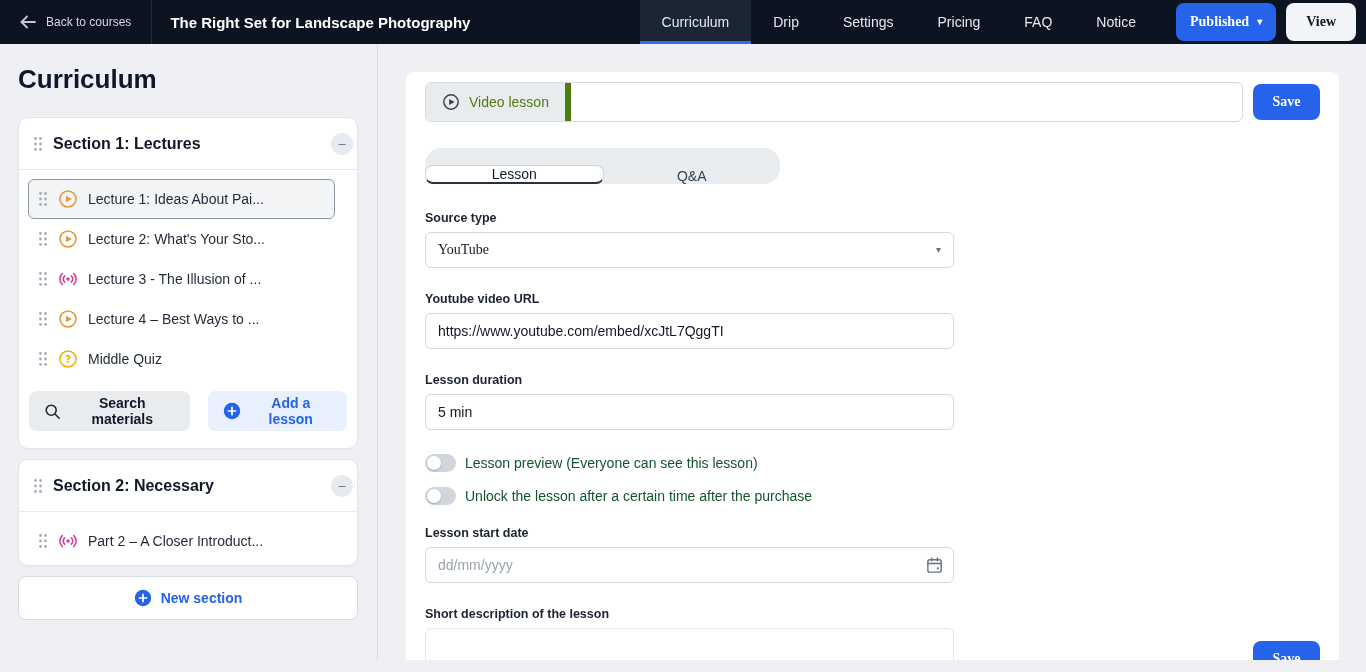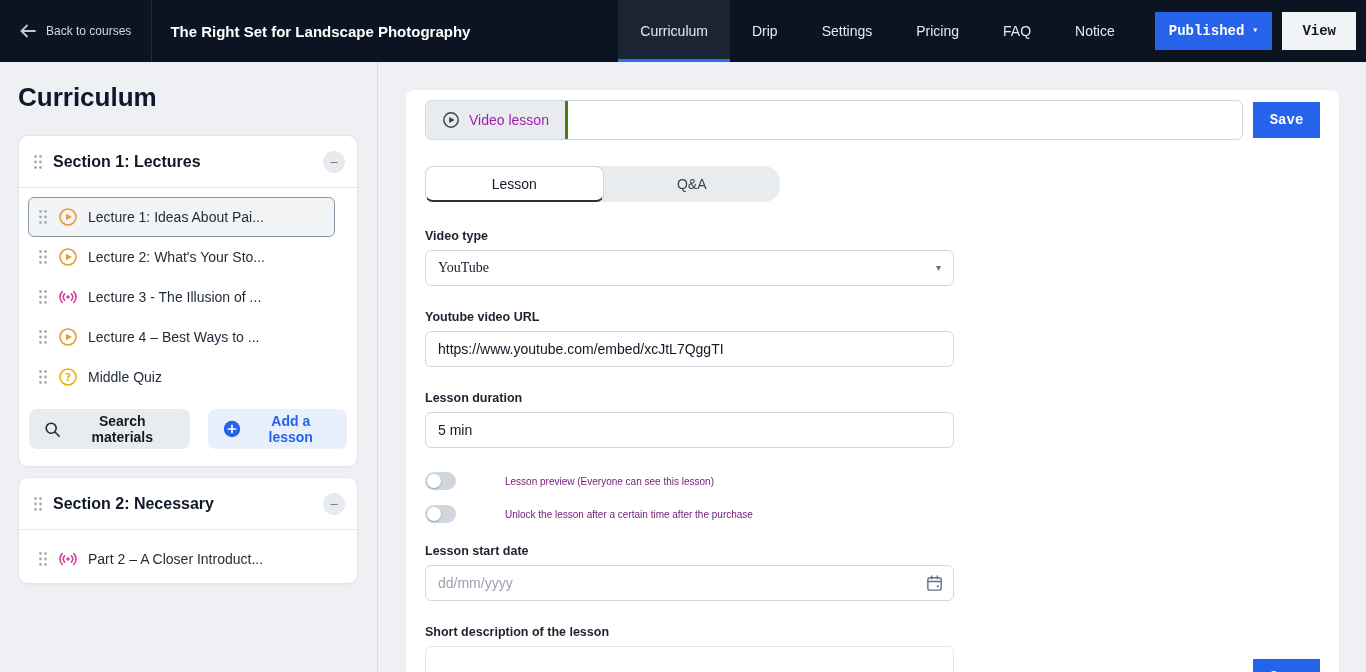--- a/index.html
+++ b/index.html
@@ -4,82 +4,82 @@
 <style>
   * { box-sizing: border-box; margin: 0; padding: 0; }
   html,body { width:1366px; height:672px; overflow:hidden; }
   body {
     font-family: "Liberation Sans", "DejaVu Sans", sans-serif;
     background:#eef0f3; color:#111827; font-size:14px;
   }
 
   
   .topbar {
-    height:62px; background:#0c1422; display:flex; align-items:stretch;
+    height:44px; background:#0c1422; display:flex; align-items:stretch;
     color:#e5e9f0;
   }
   .back-btn { display:flex; align-items:center; gap:10px; padding:0 20px; cursor:pointer; }
   .back-btn span { font-size:12px; color:#d2d8e2; }
   .topbar-divider { width:1px; background:#232c3d; }
   .course-title { display:flex; align-items:center; padding:15px 18px; font-size:15px; font-weight:700; color:#ffffff; white-space:nowrap; }
   .topnav { display:flex; margin-left:auto; }
   .topnav-item { position:relative; display:flex; align-items:center; padding:0 22px; font-size:14px; color:#e5e9f0; cursor:pointer; }
   .topnav-item.active { background:#1c2534; }
   .topnav-item.active::after { content:""; position:absolute; left:0; right:0; bottom:0; height:3px; background:#2e6bff; }
   .topbar-actions { display:flex; align-items:center; gap:10px; padding:0 10px 0 18px; }
-  .btn { border:none; border-radius:0; height:38px; font-size:14px; font-weight:600; cursor:pointer; font-family:Liberation Mono, monospace; }
+  .btn { border:none; border-radius:8px; height:38px; font-size:14px; font-weight:600; cursor:pointer; font-family:Liberation Serif, serif; }
   .btn-published { background:#2563eb; color:#fff; padding:0 14px; display:flex; align-items:center; gap:8px; }
   .btn-view { background:#f2f4f7; color:#111827; padding:0 20px; }
   .caret { font-size:10px; line-height:1; }
 
   
   .layout { display:flex; height:616px; }
   .sidebar { width:378px; border-right:1px solid #d7dbe1; padding:20px 19px 0 18px; overflow:hidden; }
   .main { flex:1; padding:28px 27px 0 28px; overflow:hidden; }
 
   
   .sidebar-title { font-size:26px; font-weight:700; color:#0f172a; margin-bottom:22px; }
   .section-card { background:#fff; border:1px solid #e3e6ea; border-radius:10px; margin-bottom:10px; box-shadow:0 1px 2px rgba(16,24,40,.04); }
-  .section-head { display:flex; align-items:center; gap:10px; height:52px; padding:0 12px 0 14px; border-bottom:1px solid #e8eaee; }
+  .section-head { display:flex; align-items:center; gap:10px; height:52px; padding:0 4px 0 14px; border-bottom:1px solid #e8eaee; }
   .section-title { font-size:16px; font-weight:700; color:#111827; }
   .collapse-btn { margin-left:auto; width:22px; height:22px; border-radius:50%; background:#e7eaee; border:none; color:#6b7280; font-size:13px; line-height:1; display:flex; align-items:center; justify-content:center; cursor:pointer; }
   .lesson-list { padding:9px 22px 4px 9px; }
   .lesson-item { display:flex; align-items:center; gap:10px; height:40px; padding:0 9px; border:1px solid transparent; border-radius:6px; cursor:pointer; }
   .lesson-item.selected { border-color:#8b97a7; background:#f2f4f6; }
   .lesson-label { font-size:14px; color:#1f2937; white-space:nowrap; overflow:hidden; text-overflow:ellipsis; }
   .section-actions { display:flex; gap:18px; padding:8px 10px 17px 10px; }
   .pill-btn { display:flex; align-items:center; gap:8px; height:40px; padding:0 15px; border:none; border-radius:8px; font-size:14px; font-weight:600; cursor:pointer; font-family:inherit; }
   .pill-add { background:#e7f0fc; color:#2563eb; }
   .pill-search { background:#e9ecef; color:#111827; }
   .new-section-btn { width:100%; height:44px; background:#fff; border:1px solid #d7dbe1; border-radius:8px; display:flex; align-items:center; justify-content:center; gap:9px; color:#2563eb; font-size:14px; font-weight:600; cursor:pointer; font-family:inherit; }
 
   
   .panel { background:#fff; border-radius:8px 8px 0 0; height:100%; padding:10px 19px 0 19px; position:relative; }
   .panel-head { display:flex; align-items:center; margin-bottom:26px; }
   .title-group { flex:1; display:flex; align-items:stretch; height:40px; border:1px solid #d5d9df; border-radius:6px; overflow:hidden; background:#fff; }
-  .type-pill { display:flex; align-items:center; gap:9px; background:#e9ecef; padding:0 16px; font-size:14px; color:#a21caf; border-right:3px solid #4d7c0f; cursor:pointer; white-space:nowrap; }
+  .type-pill { display:flex; align-items:center; gap:9px; background:#e9ecef; padding:0 16px; font-size:14px; color:#4d7c0f; border-right:6px solid #4d7c0f; cursor:pointer; white-space:nowrap; }
   .title-input { flex:1; border:none; outline:none; padding:0 18px; font-size:15px; color:#111827; font-family:inherit; }
   .btn-save { background:#2563eb; color:#fff; width:67px; height:36px; margin-left:10px; }
 
-  .tabs { display:flex; width:355px; height:36px; background:#e9ecef; border-radius:16px; margin-bottom:27px; }
+  .tabs { display:flex; width:355px; height:36px; background:#e9ecef; border-radius:16px; margin-bottom:27px;align-items:flex-end; }
   .tab { flex:1; display:flex; align-items:center; justify-content:center; font-size:14px; color:#374151; border-radius:8px; cursor:pointer; }
   .tab.active { background:#fff; border:1px solid #d0d5da; border-bottom:2px solid #27303f; color:#111827; }
 
   .form-label { font-size:12.5px; font-weight:700; color:#1b2330; margin-bottom:7px; }
   .field { width:529px; margin-bottom:24px; }
   .input, .select { width:100%; height:36px; border:1px solid #d3d8de; border-radius:6px; padding:0 12px; font-size:14px; color:#111827; background:#fff; font-family:inherit; outline:none; }
   .select { display:flex; align-items:center; justify-content:space-between; cursor:pointer;font-family:Liberation Serif, serif; }
   .select .caret { color:#6b7280; }
   .input::placeholder { color:#9aa3af; }
 
   .toggle-row { display:flex; align-items:center; gap:9px; margin-bottom:15px; }
   .toggle-row.first { margin-top:2px; }
   .toggle { width:31px; height:18px; border-radius:999px; background:#cfd6dd; position:relative; cursor:pointer; flex:none; }
   .toggle::after { content:""; position:absolute; left:2px; top:2px; width:14px; height:14px; border-radius:50%; background:#fff; box-shadow:0 1px 2px rgba(0,0,0,.25); }
-  .toggle-label { font-size:10px; color:#701a75;margin-left:40px; }
+  .toggle-label { font-size:14px; color:#14532d; }
 
   .dt-row { display:flex; gap:26px; width:529px; margin-top:21px; margin-bottom:24px; }
   .dt-col { flex:1; }
   .input-with-icon { position:relative; }
   .input-with-icon .input { padding-right:36px; }
   .input-icon { position:absolute; right:10px; top:50%; transform:translateY(-50%); display:flex; }
 
   .desc-row { position:relative; }
   .editor-box { width:529px; height:170px; border:1px solid #e3e6eb; border-radius:6px; margin-top:7px; background:#fff; }
   .bottom-save { position:absolute; right:0; top:34px; margin-left:0; }
@@ -312,20 +312,29 @@
                 <path d="M13.4 6.9 a4.6 4.6 0 0 1 0 6.2"></path>
                 <path d="M4.2 4.6 a7.6 7.6 0 0 0 0 10.8"></path>
                 <path d="M15.8 4.6 a7.6 7.6 0 0 1 0 10.8"></path>
               </svg>
           </span>
           <span class="lesson-label">Part 2 – A Closer Introduct...</span>
         </div>
       </div>
     </div>
 
+    <button class="new-section-btn">
+      <span>
+        <svg width="18" height="18" viewBox="0 0 18 18">
+            <circle cx="9" cy="9" r="8.2" fill="#2563eb"></circle>
+            <path d="M9 5.4 V12.6 M5.4 9 H12.6" stroke="#fff" stroke-width="1.7" stroke-linecap="round"></path>
+          </svg>
+      </span>
+      <span>New section</span>
+    </button>
   </aside>
 
   <main class="main">
     <div class="panel">
 
       <div class="panel-head">
         <div class="title-group">
           <div class="type-pill">
             <span>
               <svg width="18" height="18" viewBox="0 0 20 20">
@@ -338,21 +347,21 @@
         </div>
         <button class="btn btn-save">Save</button>
       </div>
 
       <div class="tabs">
         <div class="tab active">Lesson</div>
         <div class="tab">Q&amp;A</div>
       </div>
 
       <div class="field">
-        <div class="form-label">Video type</div>
+        <div class="form-label">Source type</div>
         <div class="select">
           <span>YouTube</span>
           <span class="caret">▾</span>
         </div>
       </div>
 
       <div class="field">
         <div class="form-label">Youtube video URL</div>
         <input class="input" type="text" value="https://www.youtube.com/embed/xcJtL7QggTI" style="">
       </div>

